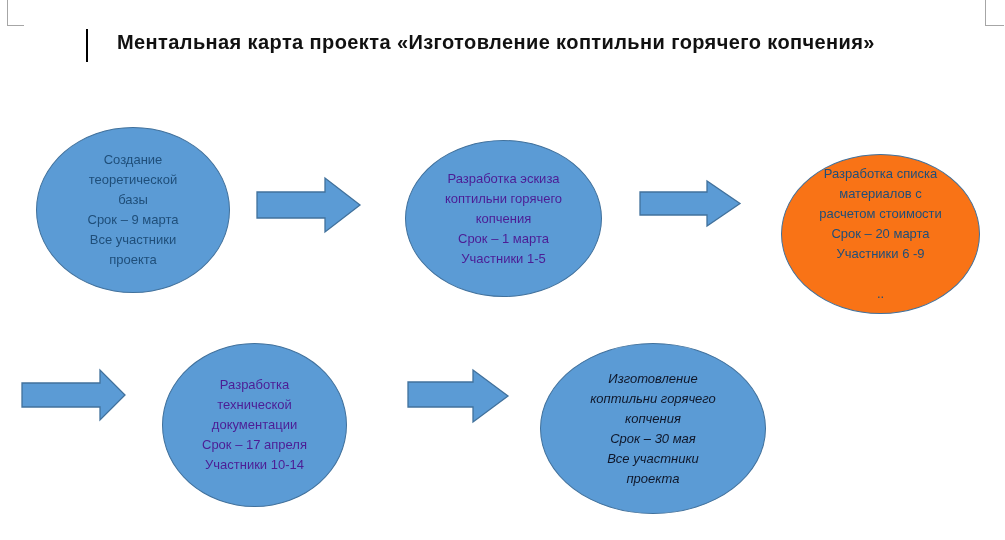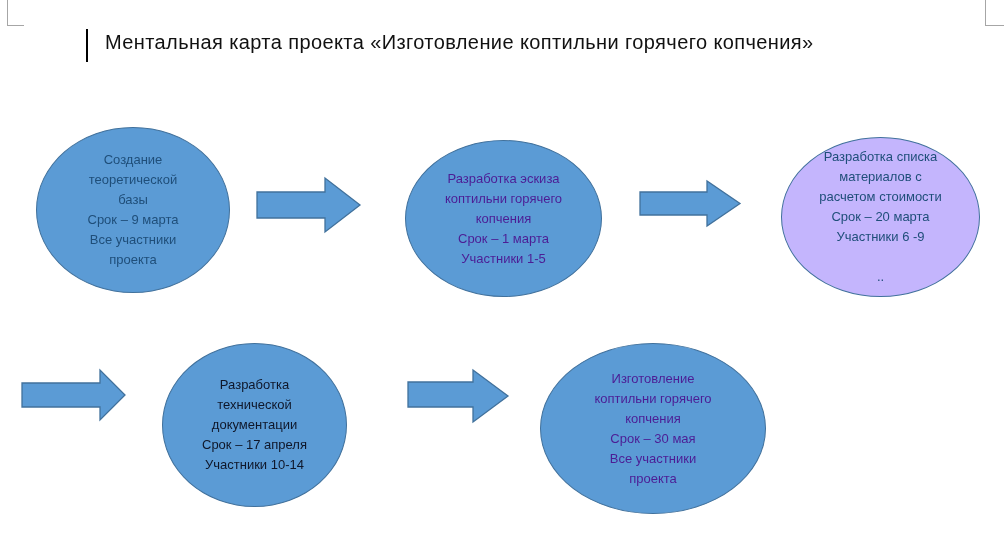--- a/index.html
+++ b/index.html
@@ -19,27 +19,27 @@
   .mark {
     position: absolute;
     background: #a6a6a6;
   }
   .mark.v { width: 1px; height: 25px; top: 0; }
   .mark.h { height: 1px; width: 17px; top: 25px; }
 
   
   .title {
     position: absolute;
-    left: 88px;
+    left: 100px;
     top: 31px;
     font-size: 20px;
     letter-spacing: 0.4px;
     color: #111111;
     white-space: nowrap;
-    font-weight: 400;
+    font-weight: 700;
     padding-left: 17px;
   }
   .cursor {
     position: absolute;
     left: 86px;
     top: 29px;
     width: 1.5px;
     height: 33px;
     background: #000000;
   }
@@ -110,48 +110,48 @@
 коптильни горячего
 копчения
 Срок – 1 марта
 Участники 1-5</span>
   </div>
 
   <svg class="arrow" style="left:640px; top:181px; width:100px; height:45px;" viewBox="0 0 100 45" preserveAspectRatio="none">
     <polygon points="0,11 67,11 67,0 100,22.5 67,45 67,34 0,34" style="fill: rgb(91, 155, 213); stroke: rgb(65, 113, 156);"></polygon>
   </svg>
 
-  <div class="node" style="left: 781px; top: 137px; width: 199px; height: 160px; background: #c4b5fd; border-color: rgb(65, 113, 156); align-items: center;">
+  <div class="node" style="left: 781px; top: 154px; width: 199px; height: 160px; background: #f97316; border-color: rgb(65, 113, 156); align-items: center;">
     <span class="node-text" style="color: rgb(31, 78, 121);">Разработка списка
 материалов с
 расчетом стоимости
 Срок – 20 марта
 Участники 6 -9
 
 ..</span>
   </div>
 
   <svg class="arrow" style="left:22px; top:370px; width:103px; height:50px;" viewBox="0 0 103 50" preserveAspectRatio="none">
     <polygon points="0,13 78,13 78,0 103,25 78,50 78,37 0,37" style="fill: rgb(91, 155, 213); stroke: rgb(65, 113, 156);"></polygon>
   </svg>
 
   <div class="node" style="left: 162px; top: 343px; width: 185px; height: 164px; background: rgb(91, 155, 213); border-color: rgb(65, 113, 156);">
-    <span class="node-text" style="color: #0f172a;">Разработка
+    <span class="node-text" style="color: #4c1d95;">Разработка
 технической
 документации
 Срок – 17 апреля
 Участники 10-14</span>
   </div>
 
   <svg class="arrow" style="left:408px; top:370px; width:100px; height:52px;" viewBox="0 0 100 52" preserveAspectRatio="none">
     <polygon points="0,12 65,12 65,0 100,26 65,52 65,37 0,37" style="fill: rgb(91, 155, 213); stroke: rgb(65, 113, 156);"></polygon>
   </svg>
 
   <div class="node" style="left: 540px; top: 343px; width: 226px; height: 171px; background: rgb(91, 155, 213); border-color: rgb(65, 113, 156);">
-    <span class="node-text" style="color: #4c1d95;">Изготовление
+    <span class="node-text" style="color: #0f172a; font-style: italic;">Изготовление
 коптильни горячего
 копчения
 Срок – 30 мая
 Все участники
 проекта</span>
   </div>
 
 </div>
 
 </body></html>

